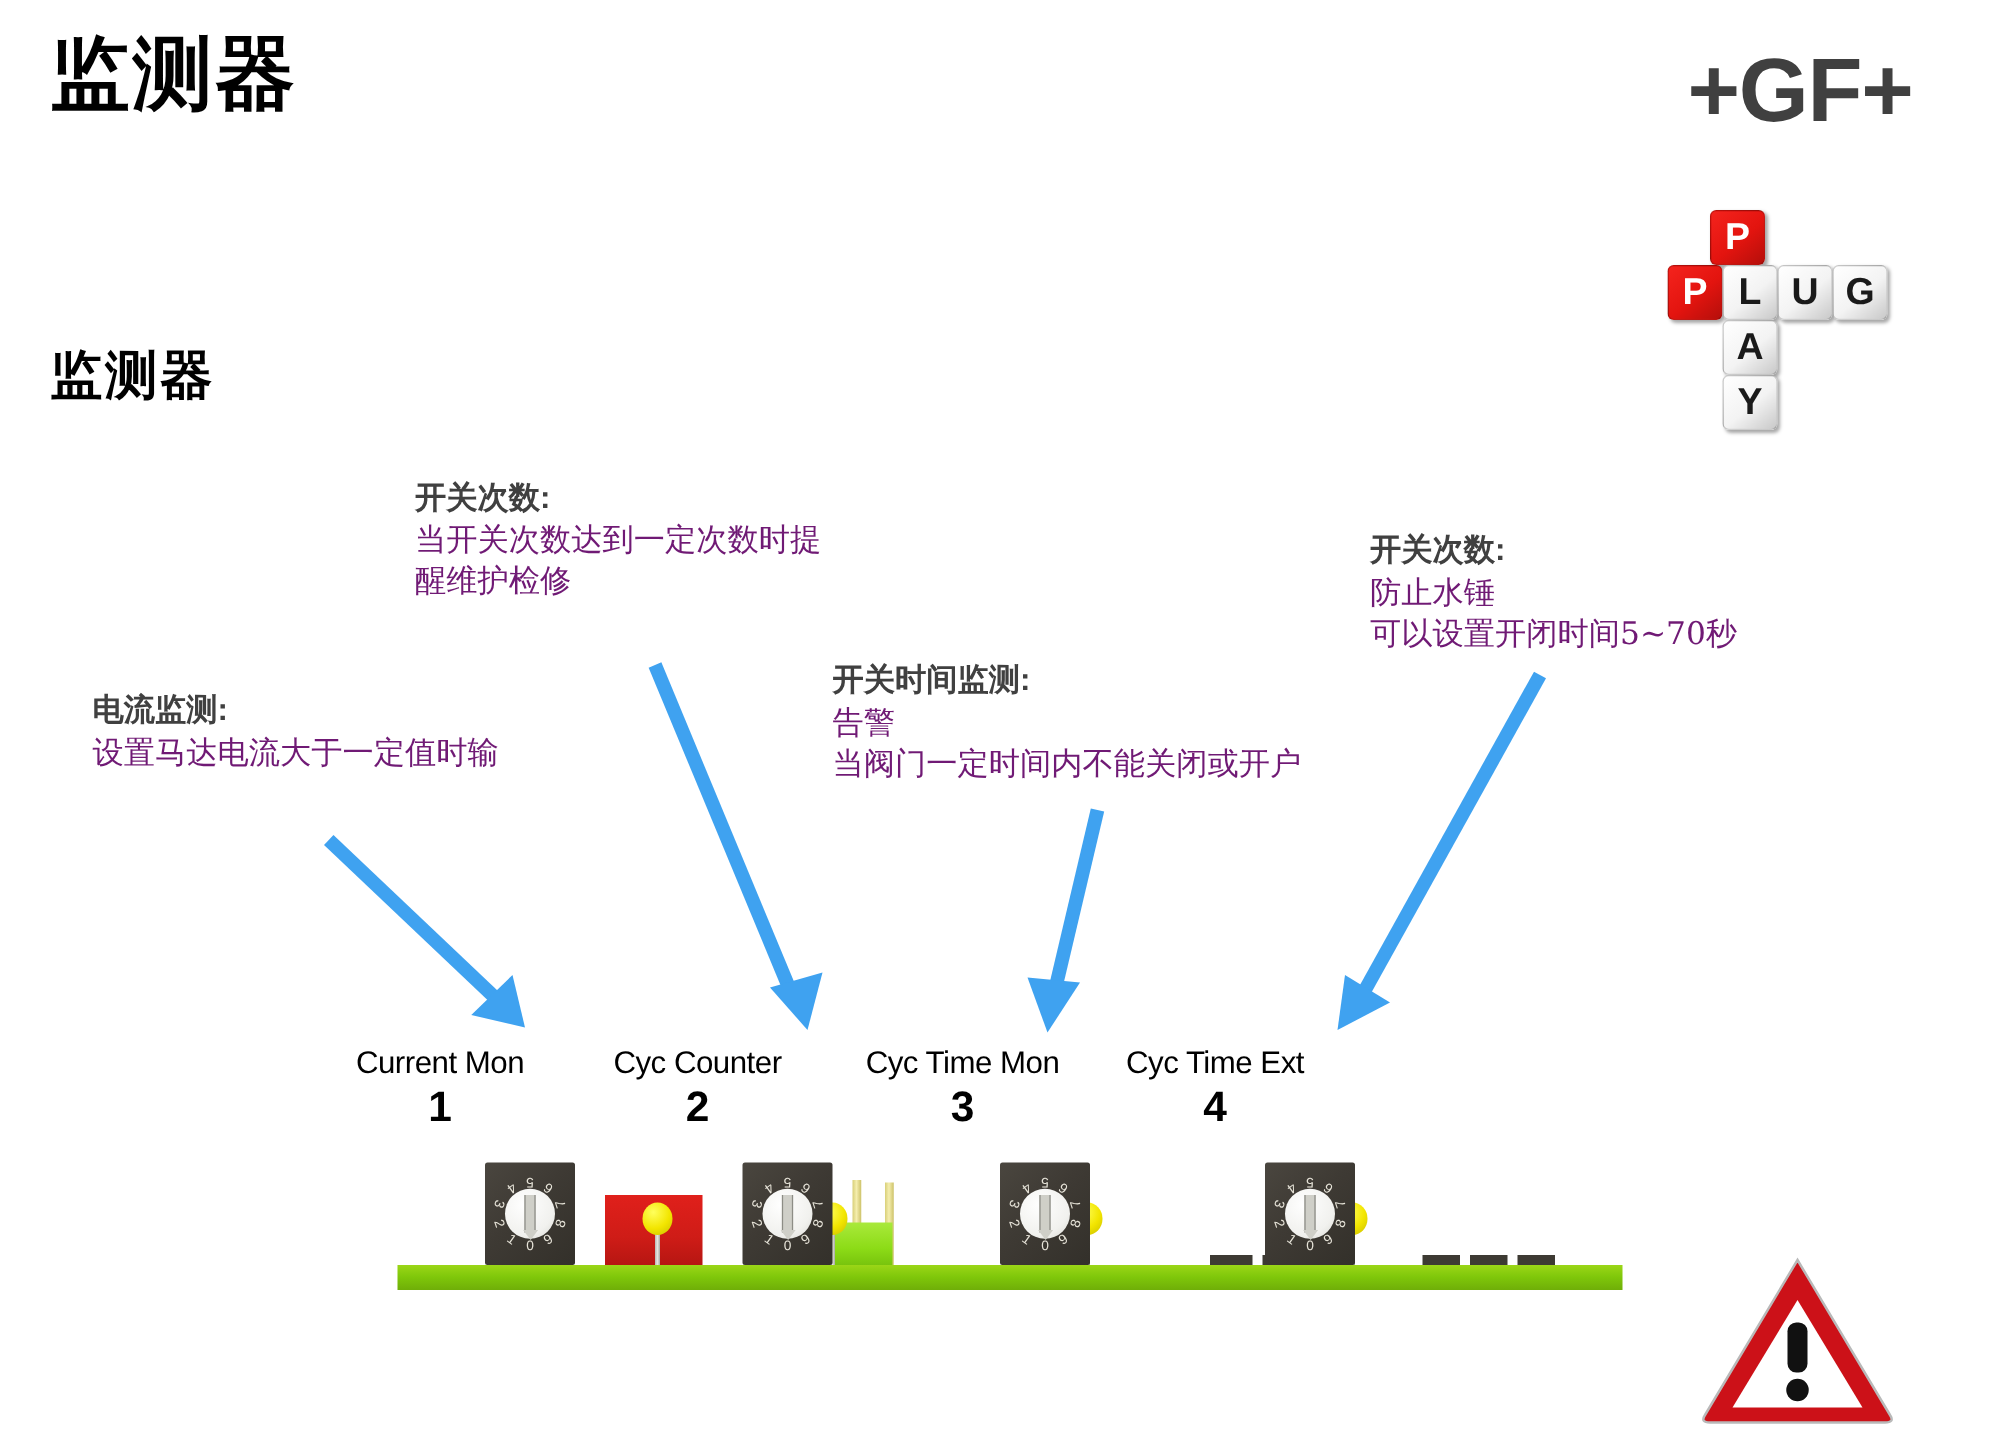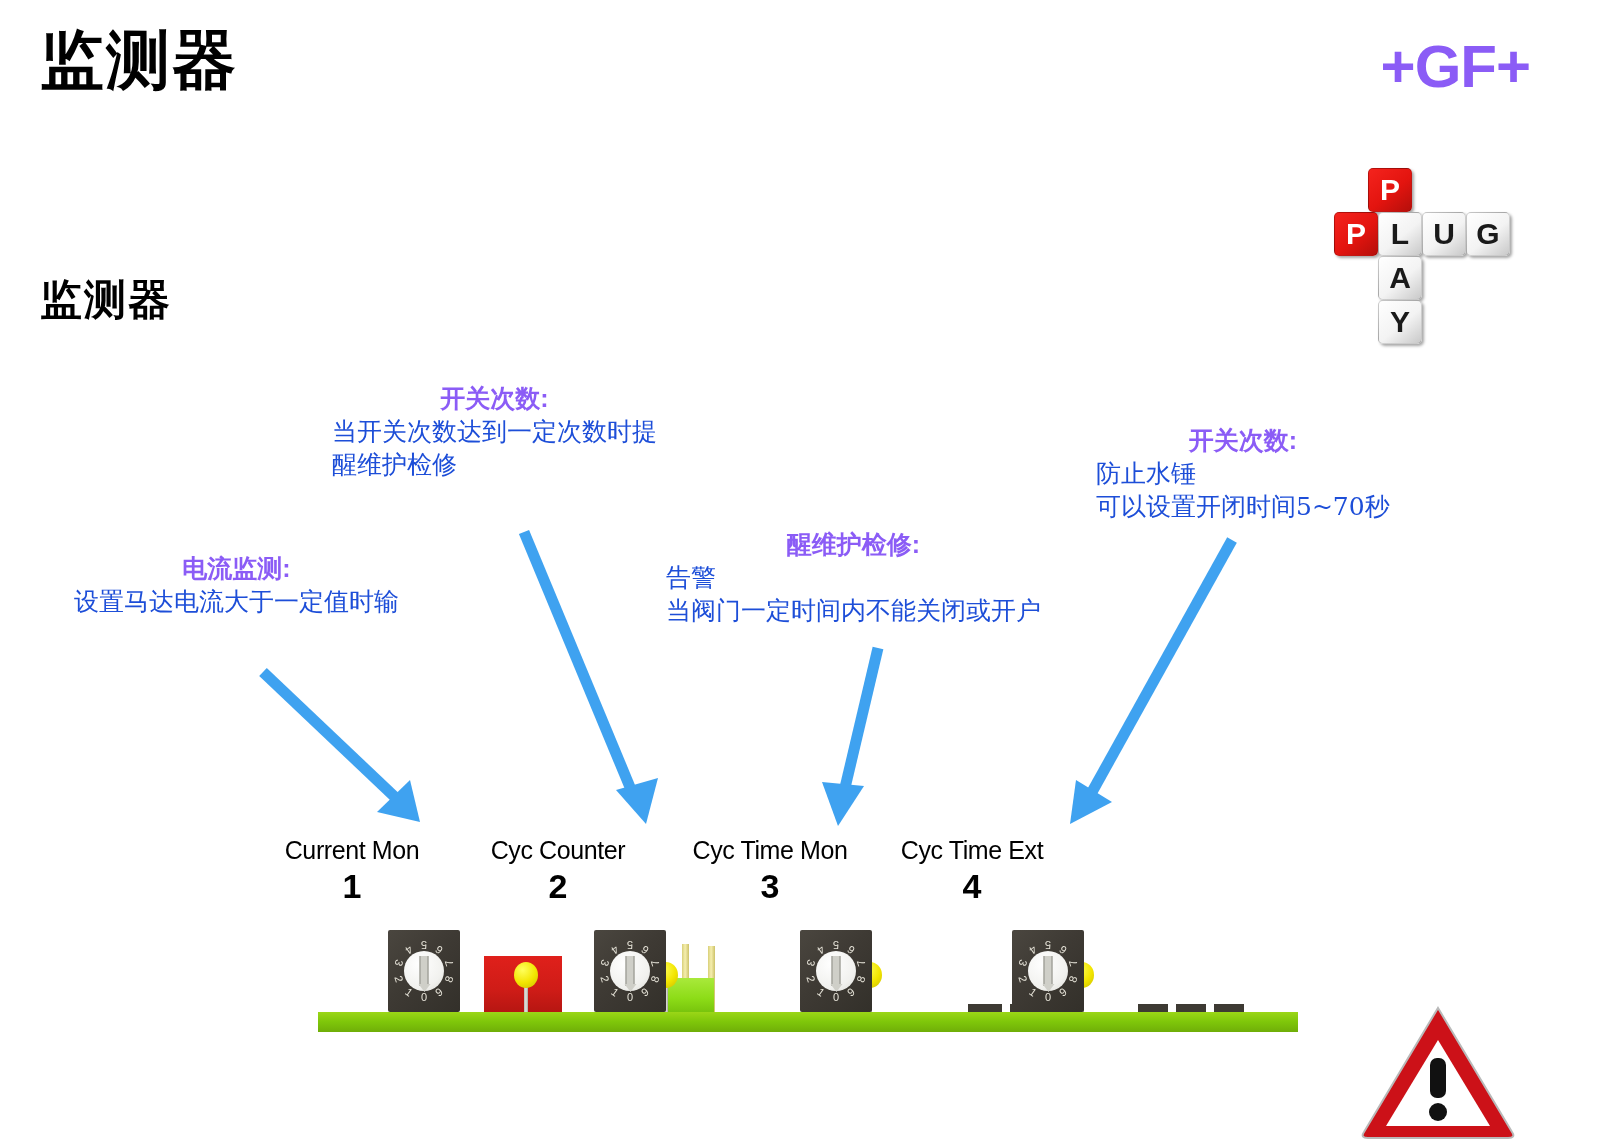--- a/index.html
+++ b/index.html
@@ -42,23 +42,23 @@
     font-family: "DejaVu Serif", "Liberation Serif", serif;
     letter-spacing: 2px;
     white-space: nowrap;
   }
 
   
   #gf-logo {
     position: absolute;
     right: 78px;
     top: 32px;
-    font-size: 60px;
-    font-weight: bold;
-    color: #8b5cf6;
+    font-size: 72px;
+    font-weight: bold;
+    color: #404040;
     letter-spacing: -1px;
     font-family: "Liberation Sans", sans-serif;
     white-space: nowrap;
   }
 
   
   #plug-play-logo {
     position: absolute;
     left: 1316px;
     top: 166px;
@@ -85,30 +85,29 @@
     color: #1a1a1a;
   }
   .cube.red {
     background: linear-gradient(140deg,#f4231d 0%,#e3140f 55%,#b50f0b 100%);
     color: #ffffff;
   }
 
   
   .callout { position: absolute; }
   .callout .head {
-    color: #8b5cf6;
+    color: #404040;
     font-weight: bold;
     font-size: 25px;
     line-height: 1.32;
     font-family: "Liberation Sans", "DejaVu Sans", sans-serif;
     white-space: nowrap;
-    text-align: center;
   }
   .callout .body {
-    color: #1d4ed8;
+    color: #701a75;
     font-size: 25px;
     line-height: 1.32;
     font-family: "DejaVu Serif", "Liberation Serif", serif;
   }
 
   
   #arrow-layer {
     position: absolute;
     left: 0; top: 0;
     width: 1608px; height: 1144px;
@@ -281,21 +280,21 @@
     <div class="body">设置马达电流大于一定值时输</div>
   </div>
 
   <div class="callout" style="left:332px; top:382px;">
     <div class="head">开关次数:</div>
     <div class="body">当开关次数达到一定次数时提</div>
     <div class="body">醒维护检修</div>
   </div>
 
   <div class="callout" style="left:666px; top:528px;">
-    <div class="head">醒维护检修:</div>
+    <div class="head">开关时间监测:</div>
     <div class="body">告警</div>
     <div class="body">当阀门一定时间内不能关闭或开户</div>
   </div>
 
   <div class="callout" style="left:1096px; top:424px;">
     <div class="head">开关次数:</div>
     <div class="body">防止水锤</div>
     <div class="body">可以设置开闭时间5~70秒</div>
   </div>
 

